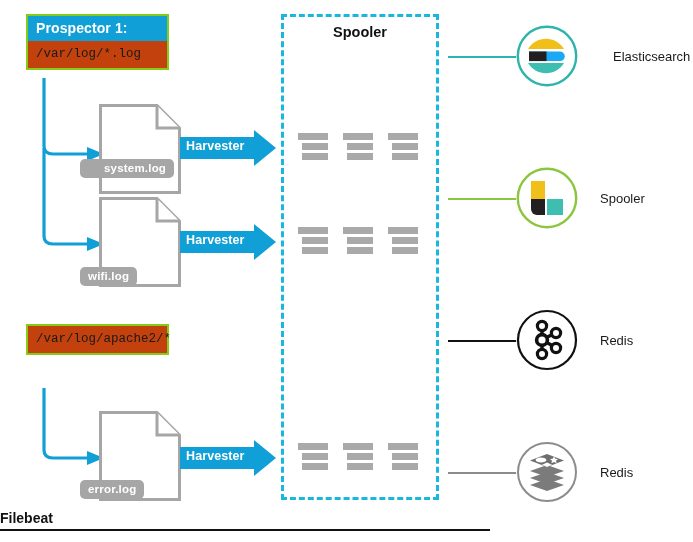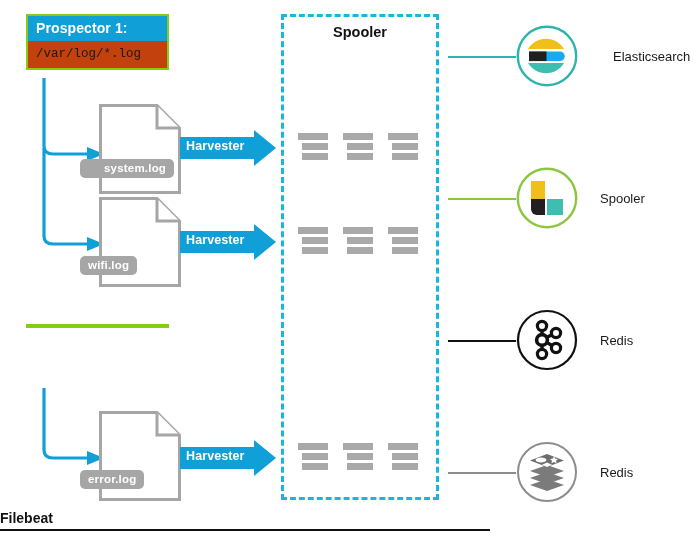--- a/index.html
+++ b/index.html
@@ -164,20 +164,21 @@
 <body>
 
 <div id="stage">
 
   <div class="prospector" style="left:26px; top:14px;">
     <div class="prospector-header">Prospector 1:</div>
     <div class="prospector-path">/var/log/*.log</div>
   </div>
 
   <div class="prospector" style="left:26px; top:324px;">
+    <div class="prospector-path">/var/log/apache2/*</div>
   </div>
 
   <svg class="arrows-layer" viewBox="0 0 693 542">
 
     <path d="M44 78 L44 146 Q44 154 53 154 L90 154" fill="none" stroke="#109fd6" stroke-width="3.2" stroke-linecap="butt"></path>
     <polygon points="87,147 104,154 87,161" fill="#109fd6"></polygon>
 
     <path d="M44 148 L44 236 Q44 244 53 244 L90 244" fill="none" stroke="#109fd6" stroke-width="3.2" stroke-linecap="butt"></path>
     <polygon points="87,237 104,244 87,251" fill="#109fd6"></polygon>
 
@@ -192,29 +193,29 @@
     </svg>
   </div>
   <div class="file-label" style="left:80px; top:159px;padding-left:24px;">system.log</div>
 
   <div class="file-doc" style="left:98px; top:196px;">
     <svg viewBox="0 0 84 92" width="84" height="92">
       <path d="M2.5 2.5 H59 L81.5 25 V89.5 H2.5 Z" fill="#ffffff" stroke="#a6a6a6" stroke-width="3"></path>
       <path d="M59 2.5 V25 H81.5" fill="#ffffff" stroke="#a6a6a6" stroke-width="3"></path>
     </svg>
   </div>
-  <div class="file-label" style="left:80px; top:256px;">wifi.log</div>
+  <div class="file-label" style="left:80px; top:267px;">wifi.log</div>
 
   <div class="file-doc" style="left:98px; top:410px;">
     <svg viewBox="0 0 84 92" width="84" height="92">
       <path d="M2.5 2.5 H59 L81.5 25 V89.5 H2.5 Z" fill="#ffffff" stroke="#a6a6a6" stroke-width="3"></path>
       <path d="M59 2.5 V25 H81.5" fill="#ffffff" stroke="#a6a6a6" stroke-width="3"></path>
     </svg>
   </div>
-  <div class="file-label" style="left:80px; top:470px;">error.log</div>
+  <div class="file-label" style="left:80px; top:480px;">error.log</div>
 
   <div class="harvester" style="left:180px; top:130px;">
     <svg viewBox="0 0 96 36" width="96" height="36">
       <path d="M0 7 H74 V0 L96 18 L74 36 V29 H0 Z" fill="#109fd6"></path>
     </svg>
     <span class="harvester-text">Harvester</span>
   </div>
 
   <div class="harvester" style="left:180px; top:224px;">
     <svg viewBox="0 0 96 36" width="96" height="36">

